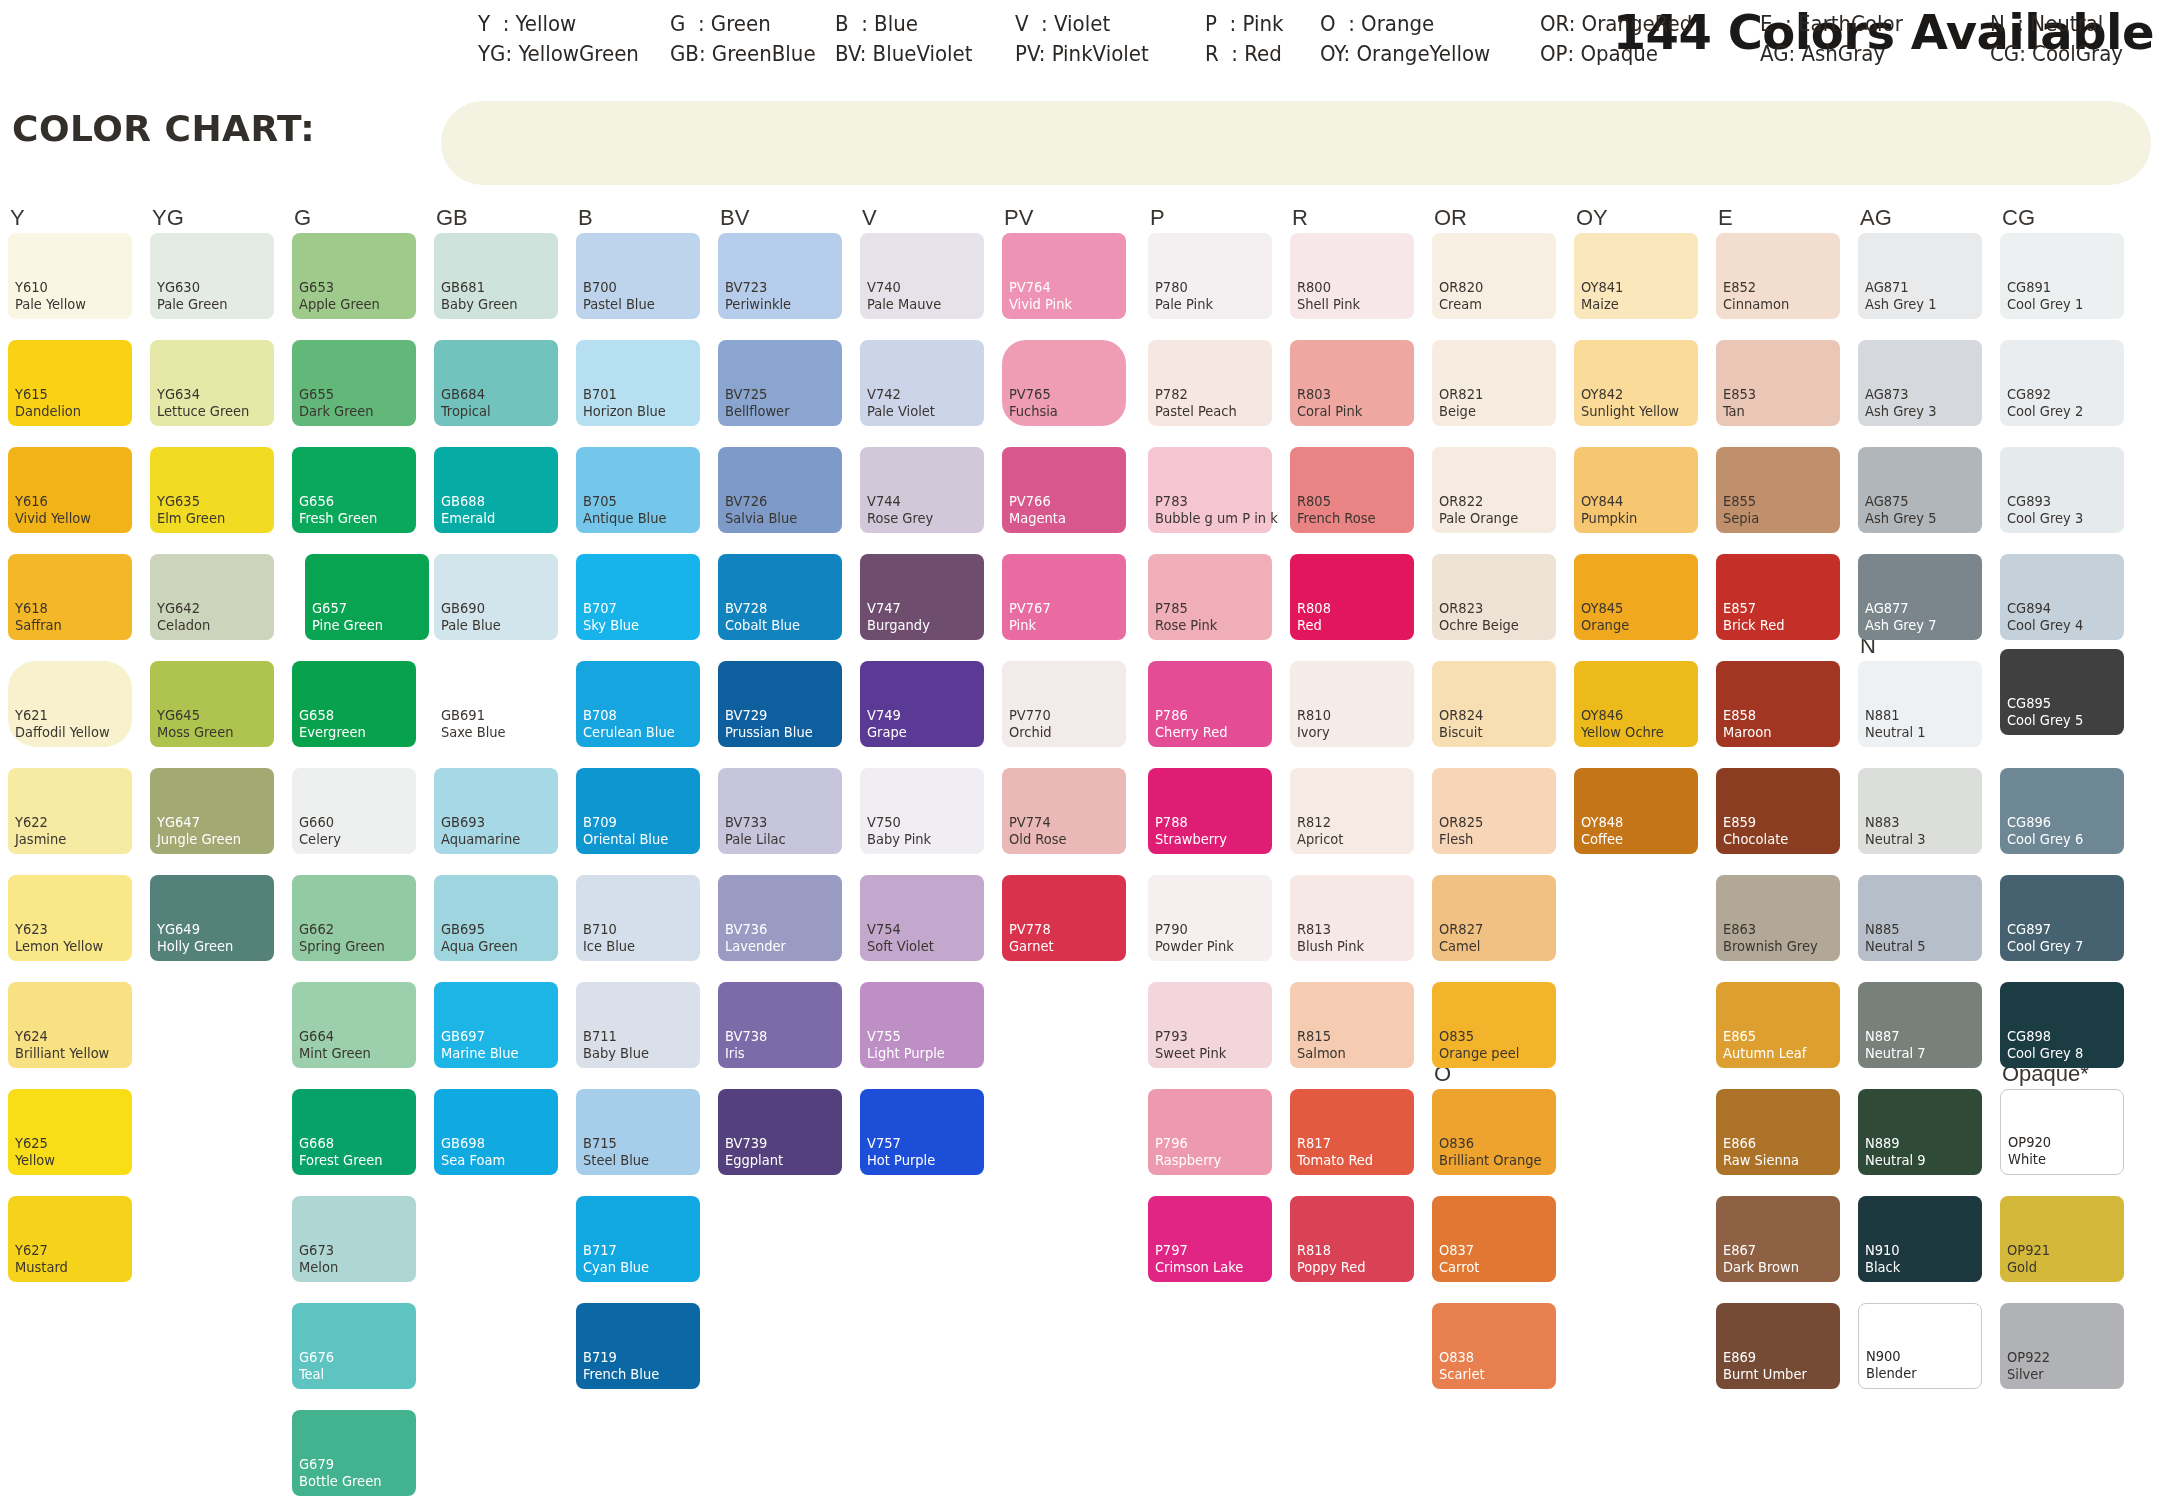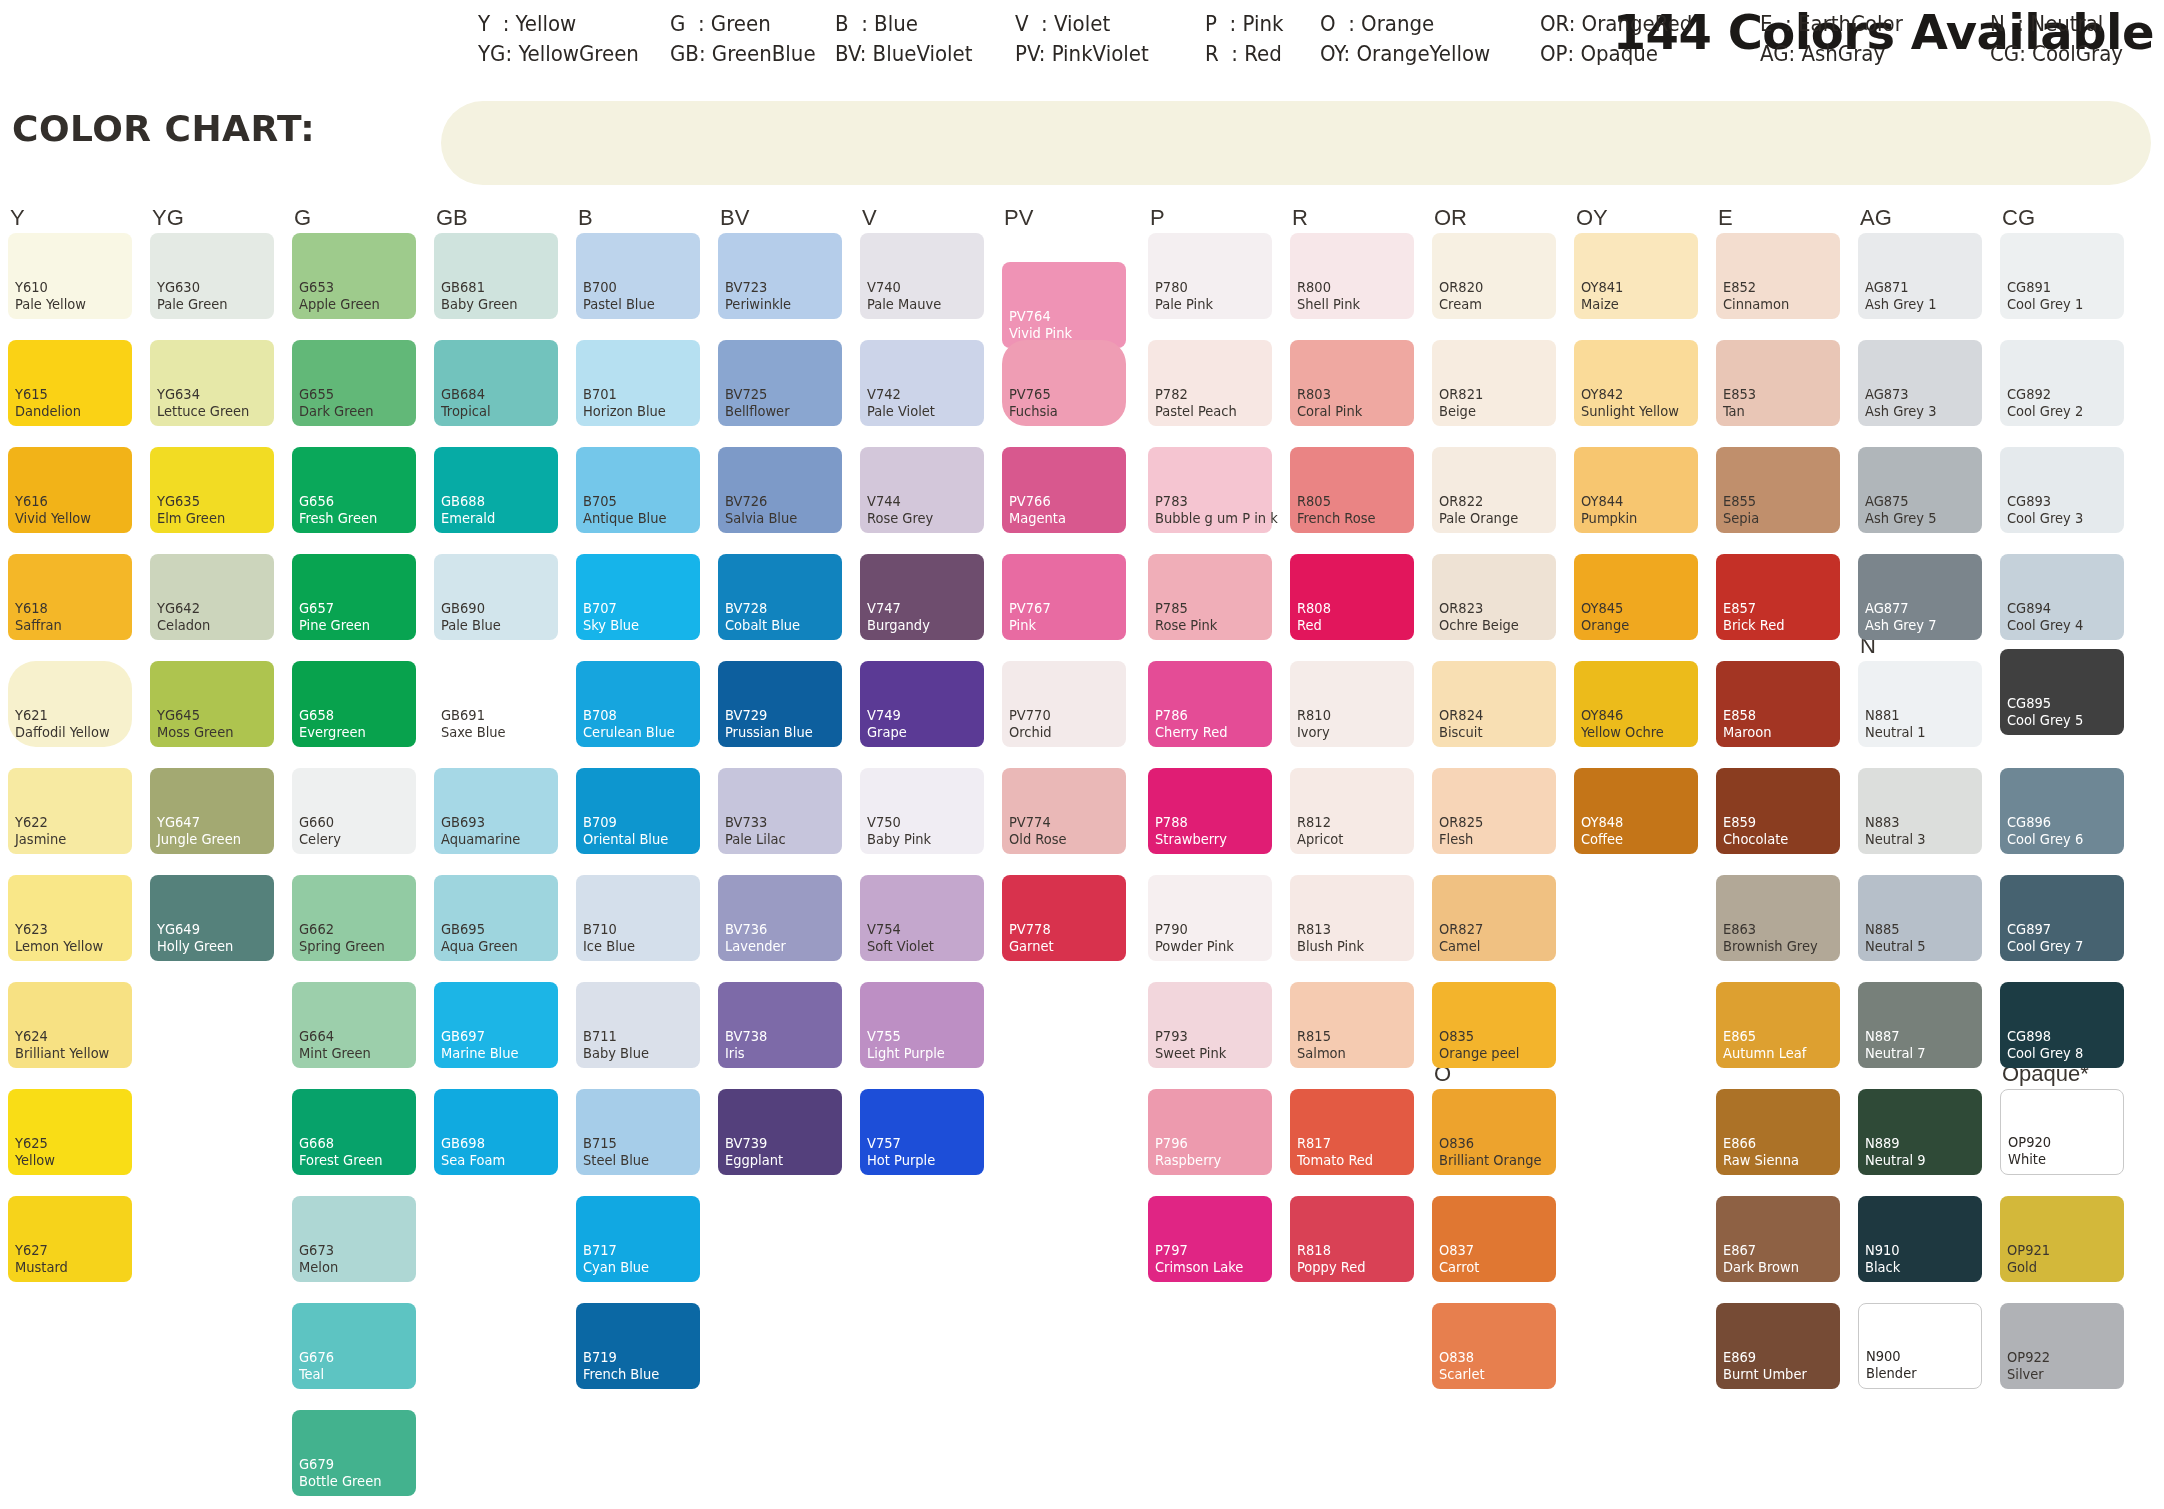--- a/index.html
+++ b/index.html
@@ -168,21 +168,21 @@
         <span class="nm">Apple Green</span>
       </div>
       <div class="swatch" style="top: 135px; background: rgb(98, 184, 120); color: rgb(58, 53, 48);">
         <span class="code">G655</span>
         <span class="nm">Dark Green</span>
       </div>
       <div class="swatch" style="top: 242px; background: rgb(10, 168, 90); color: rgb(255, 255, 255);">
         <span class="code">G656</span>
         <span class="nm">Fresh Green</span>
       </div>
-      <div class="swatch" style="top: 349px; background: rgb(8, 164, 81); color: rgb(255, 255, 255);">
+      <div class="swatch" style="top: 349px; background: rgb(8, 164, 81); color: rgb(255, 255, 255); margin-left: 13px;">
         <span class="code">G657</span>
         <span class="nm">Pine Green</span>
       </div>
       <div class="swatch" style="top: 456px; background: rgb(8, 162, 77); color: rgb(255, 255, 255);">
         <span class="code">G658</span>
         <span class="nm">Evergreen</span>
       </div>
       <div class="swatch" style="top: 563px; background: rgb(238, 240, 240); color: rgb(58, 53, 48);">
         <span class="code">G660</span>
         <span class="nm">Celery</span>
@@ -371,21 +371,21 @@
         <span class="code">V755</span>
         <span class="nm">Light Purple</span>
       </div>
       <div class="swatch" style="top: 884px; background: #1d4ed8; color: rgb(255, 255, 255);">
         <span class="code">V757</span>
         <span class="nm">Hot Purple</span>
       </div>
     </div>
     <div class="col" style="left: 1002px;">
       <div class="col-head">PV</div>
-      <div class="swatch" style="top: 28px; background: rgb(239, 147, 181); color: rgb(255, 255, 255); margin-top: 29px;">
+      <div class="swatch" style="top: 28px; background: rgb(239, 147, 181); color: rgb(255, 255, 255);">
         <span class="code">PV764</span>
         <span class="nm">Vivid Pink</span>
       </div>
       <div class="swatch" style="top: 135px; background: rgb(239, 157, 180); color: rgb(58, 53, 48); border-radius: 24px;">
         <span class="code">PV765</span>
         <span class="nm">Fuchsia</span>
       </div>
       <div class="swatch" style="top: 242px; background: rgb(216, 88, 142); color: rgb(255, 255, 255);">
         <span class="code">PV766</span>
         <span class="nm">Magenta</span>

